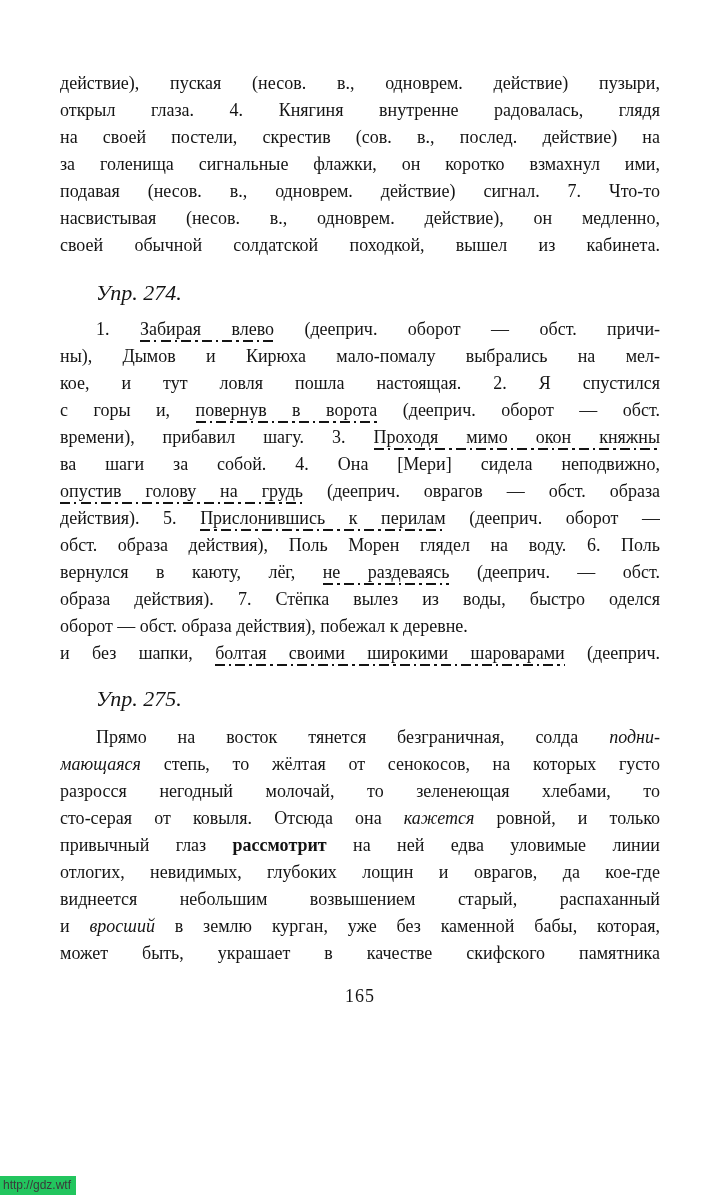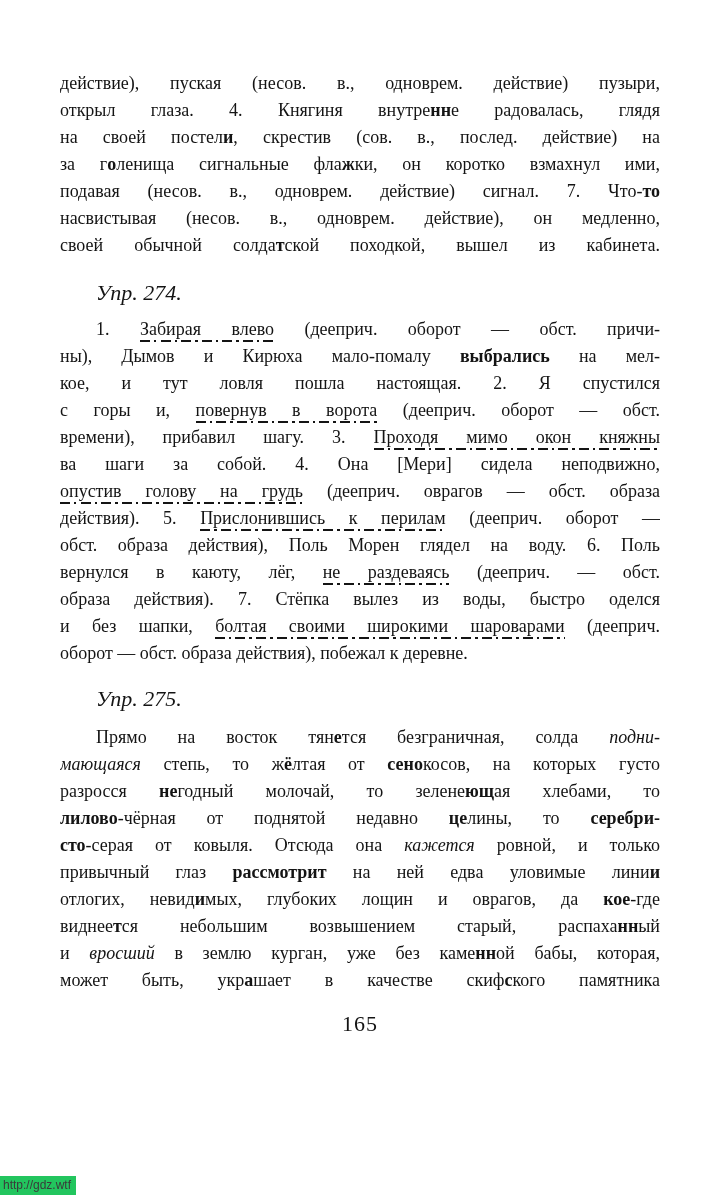--- a/index.html
+++ b/index.html
@@ -24,21 +24,21 @@
     overflow:hidden;
     text-align:justify;
     text-align-last:justify;
     -moz-text-align-last:justify;
   }
   .line.last{
     text-align-last:left;
     -moz-text-align-last:left;
   }
   .line.indent{text-indent:36px;}
-  .b{font-weight:bold;}
+  .b{font-weight:normal;}
   .i{font-style:italic;}
   .bi{font-weight:bold;}
   .u{
     padding-bottom:3px;
     background-image:repeating-linear-gradient(to right,
       #141414 0 10px, transparent 10px 14px,
       #141414 14px 16.5px, transparent 16.5px 20.5px);
     background-size:100% 2px;
     background-position:left bottom;
     background-repeat:repeat-x;
@@ -48,21 +48,21 @@
     font-size:22px;
     line-height:27px;
     padding-left:36px;
   }
   #heading-274{margin-top:20px;margin-bottom:10px;}
   #heading-275{margin-top:18px;margin-bottom:12px;}
   #para-274{margin-top:0;}
   .page-number{
     margin-top:16px;
     text-align:center;
-    font-size:22px;
+    font-size:18px;
     line-height:27px;
     letter-spacing:1px;
   }
   .watermark{
     position:absolute;
     left:0;bottom:2px;
     background:#22c55e;
     color:#3a3a3a;
     font-family:"Liberation Sans","DejaVu Sans",sans-serif;
     font-size:12px;
@@ -92,31 +92,30 @@
       <div class="line"><span>ны), Дымов и Кирюха мало-помалу </span><span class="b">выбрались</span><span> на мел-</span></div>
       <div class="line"><span>кое, и тут ловля пошла настоящая. 2. Я спустился</span></div>
       <div class="line"><span>с горы и, </span><span class="u">повернув в ворота</span><span> (дееприч. оборот — обст.</span></div>
       <div class="line"><span>времени), прибавил шагу. 3. </span><span class="u">Проходя мимо окон княжны</span></div>
       <div class="line"><span>ва шаги за собой. 4. Она [Мери] сидела неподвижно,</span></div>
       <div class="line"><span class="u">опустив голову на грудь</span><span> (дееприч. оврагов — обст. образа</span></div>
       <div class="line"><span>действия). 5. </span><span class="u">Прислонившись к перилам</span><span> (дееприч. оборот —</span></div>
       <div class="line"><span>обст. образа действия), Поль Морен глядел на воду. 6. Поль</span></div>
       <div class="line"><span>вернулся в каюту, лёг, </span><span class="u">не раздеваясь</span><span> (дееприч. — обст.</span></div>
       <div class="line"><span>образа действия). 7. Стёпка вылез из воды, быстро оделся</span></div>
+      <div class="line last"><span>оборот — обст. образа действия), побежал к деревне.</span></div>
       <div class="line"><span>и без шапки, </span><span class="u">болтая своими широкими шароварами</span><span> (дееприч.</span></div>
-      <div class="line last"><span>оборот — обст. образа действия), побежал к деревне.</span></div>
     </div>
 
   <div class="ex-heading" id="heading-275">Упр. 275.</div>
 
   <div class="para" id="para-275">
       <div class="line indent"><span>Прямо на восток тян</span><span class="b">е</span><span>тся безграничная, солда </span><span class="i">подни-</span></div>
       <div class="line"><span class="i">мающаяся</span><span> степь, то ж</span><span class="b">ё</span><span>лтая от </span><span class="b">сено</span><span>косов, на которых густо</span></div>
       <div class="line"><span>разросся </span><span class="b">не</span><span>годный молочай, то зелене</span><span class="b">ющ</span><span>ая хлебами, то</span></div>
-      <div class="line"><span class="b">лилово</span><span>-чёрная от поднятой недавно </span><span class="b">це</span><span>лины, то </span><span class="b">серебри-</span></div>
       <div class="line"><span class="b">сто</span><span>-серая от ковыля. Отсюда она </span><span class="i">кажется</span><span> ровной, и только</span></div>
       <div class="line"><span>привычный глаз </span><span class="bi">рассмотрит</span><span> на ней едва уловимые лини</span><span class="b">и</span></div>
       <div class="line"><span>отлогих, невид</span><span class="b">и</span><span>мых, глубоких лощин и оврагов, да </span><span class="b">кое</span><span>-где</span></div>
       <div class="line"><span>виднее</span><span class="b">т</span><span>ся небольшим возвышением старый, распаха</span><span class="b">нн</span><span>ый</span></div>
       <div class="line"><span>и </span><span class="i">вросший</span><span> в землю курган, уже без каме</span><span class="b">нн</span><span>ой бабы, которая,</span></div>
       <div class="line"><span>может быть, укр</span><span class="b">а</span><span>шает в качестве скиф</span><span class="b">с</span><span>кого памятника</span></div>
     </div>
 
   <div class="page-number">165</div>
 

